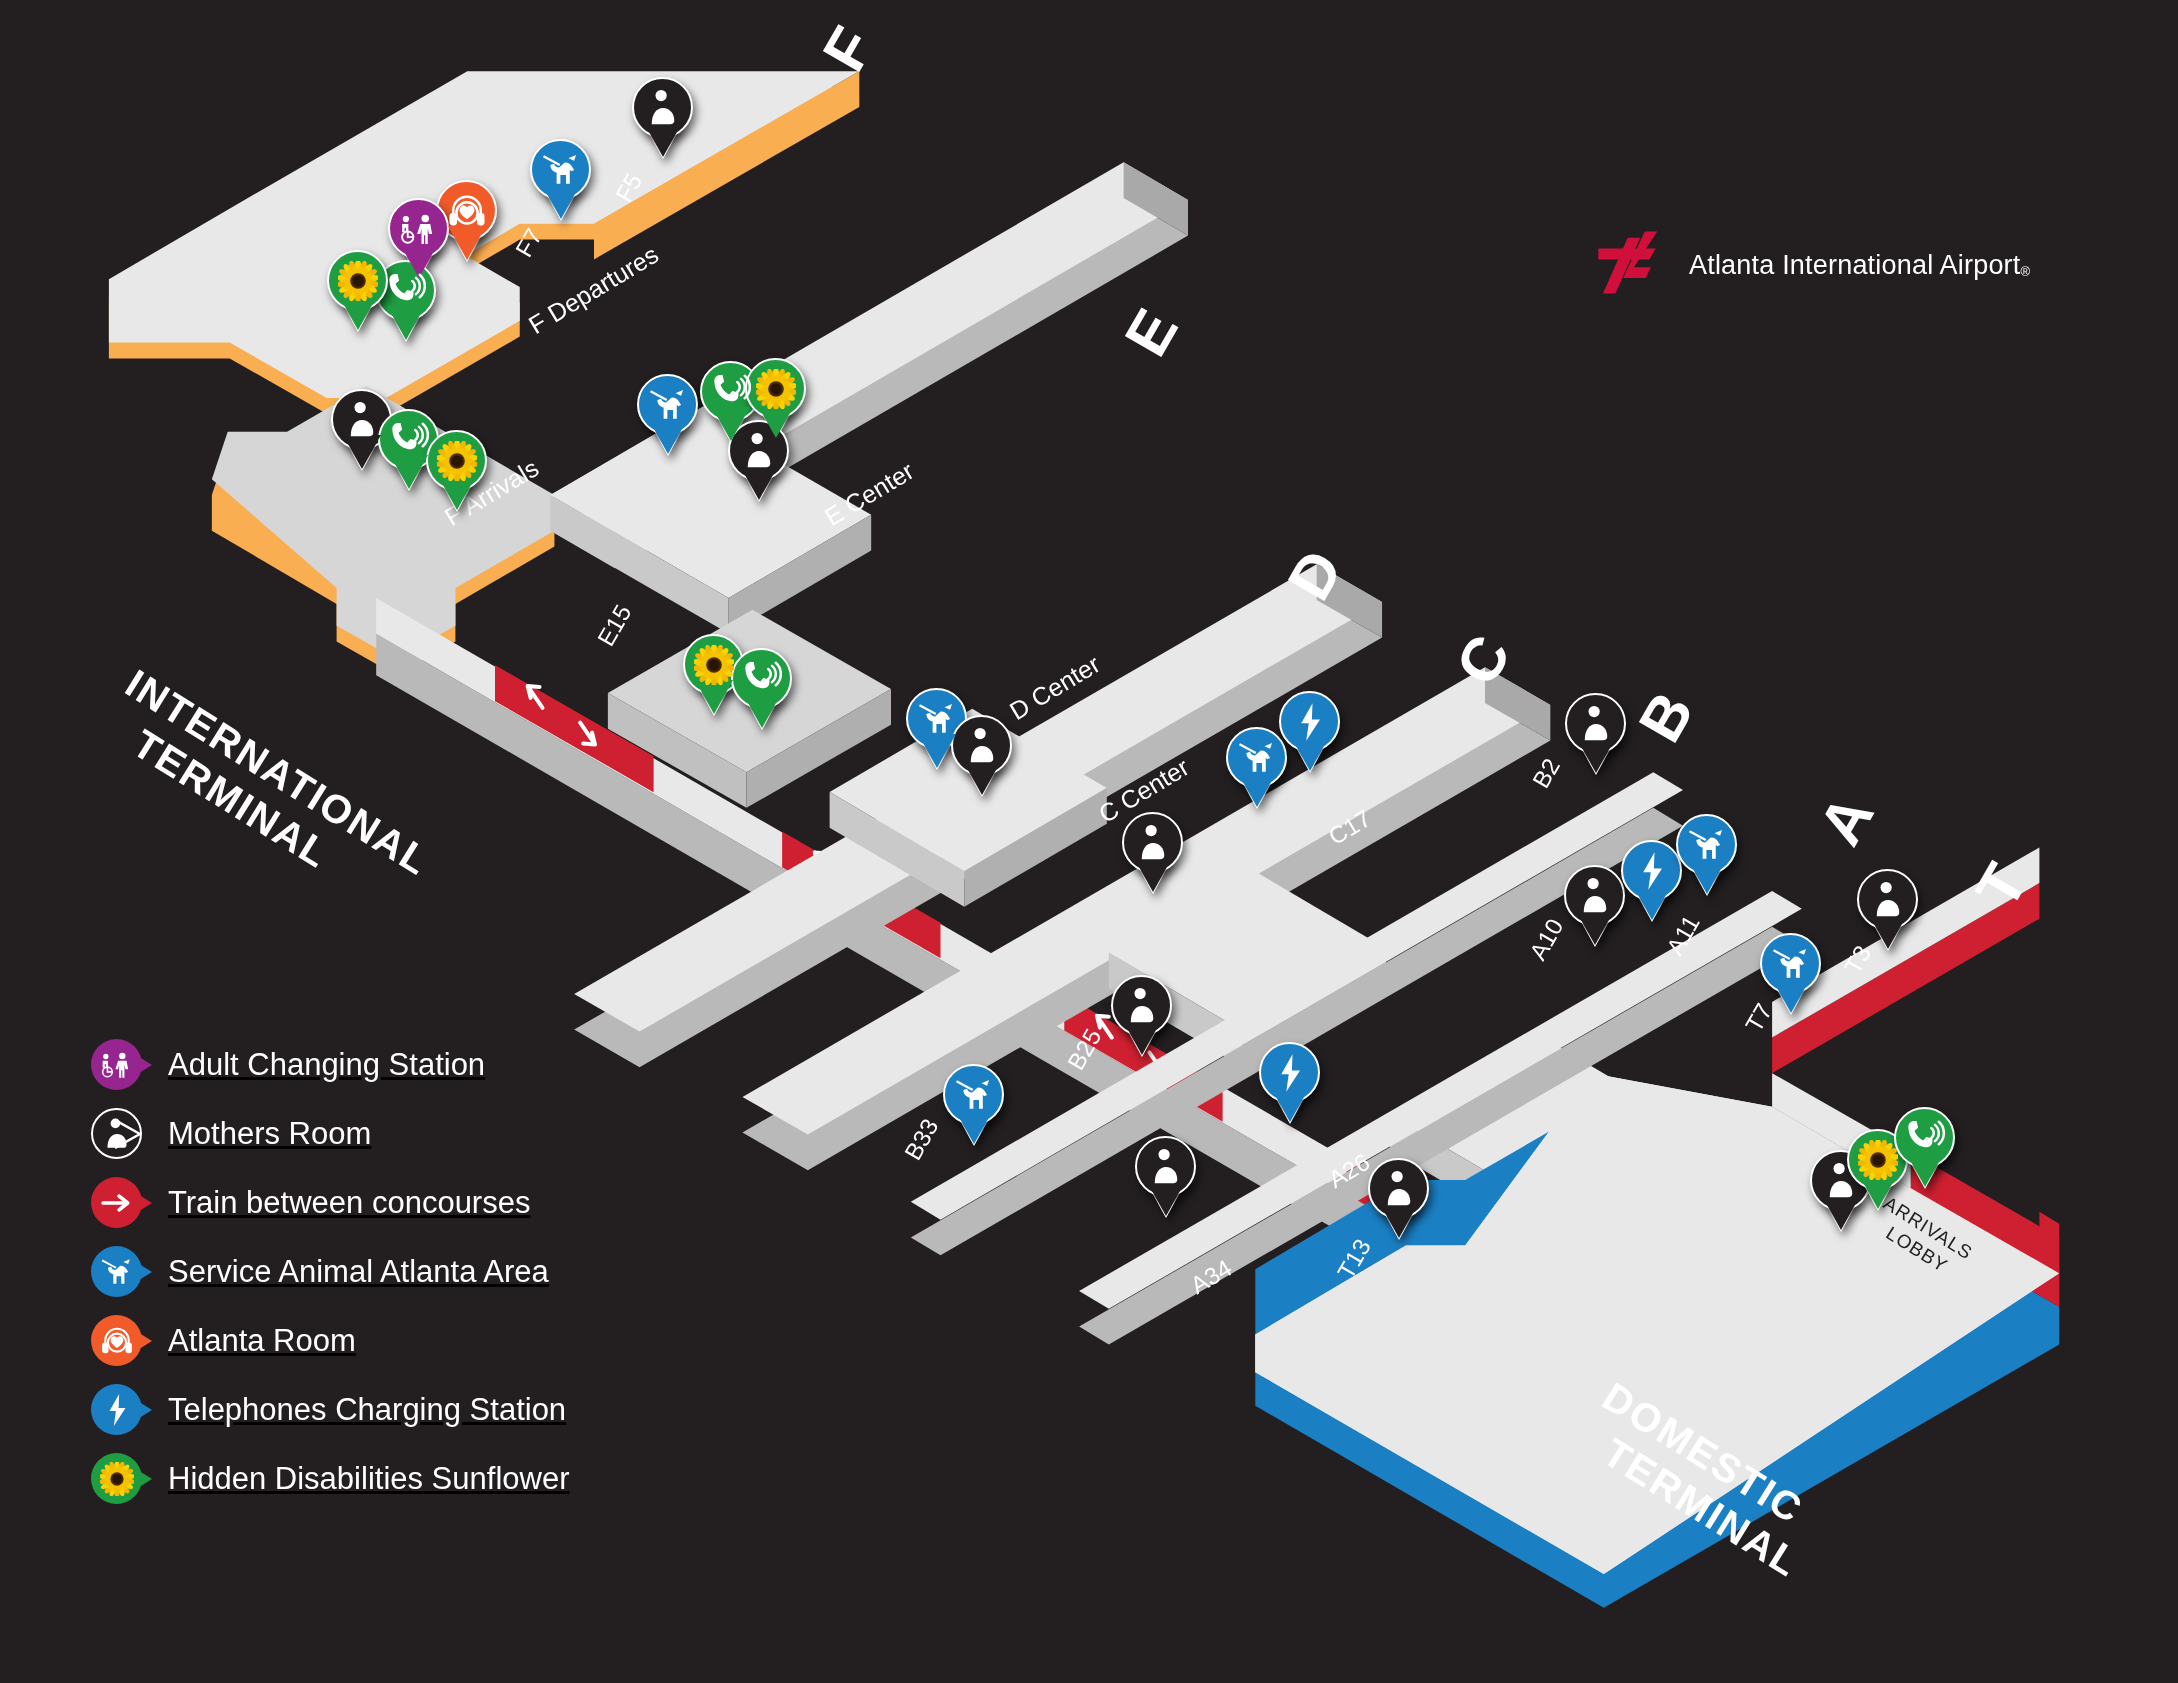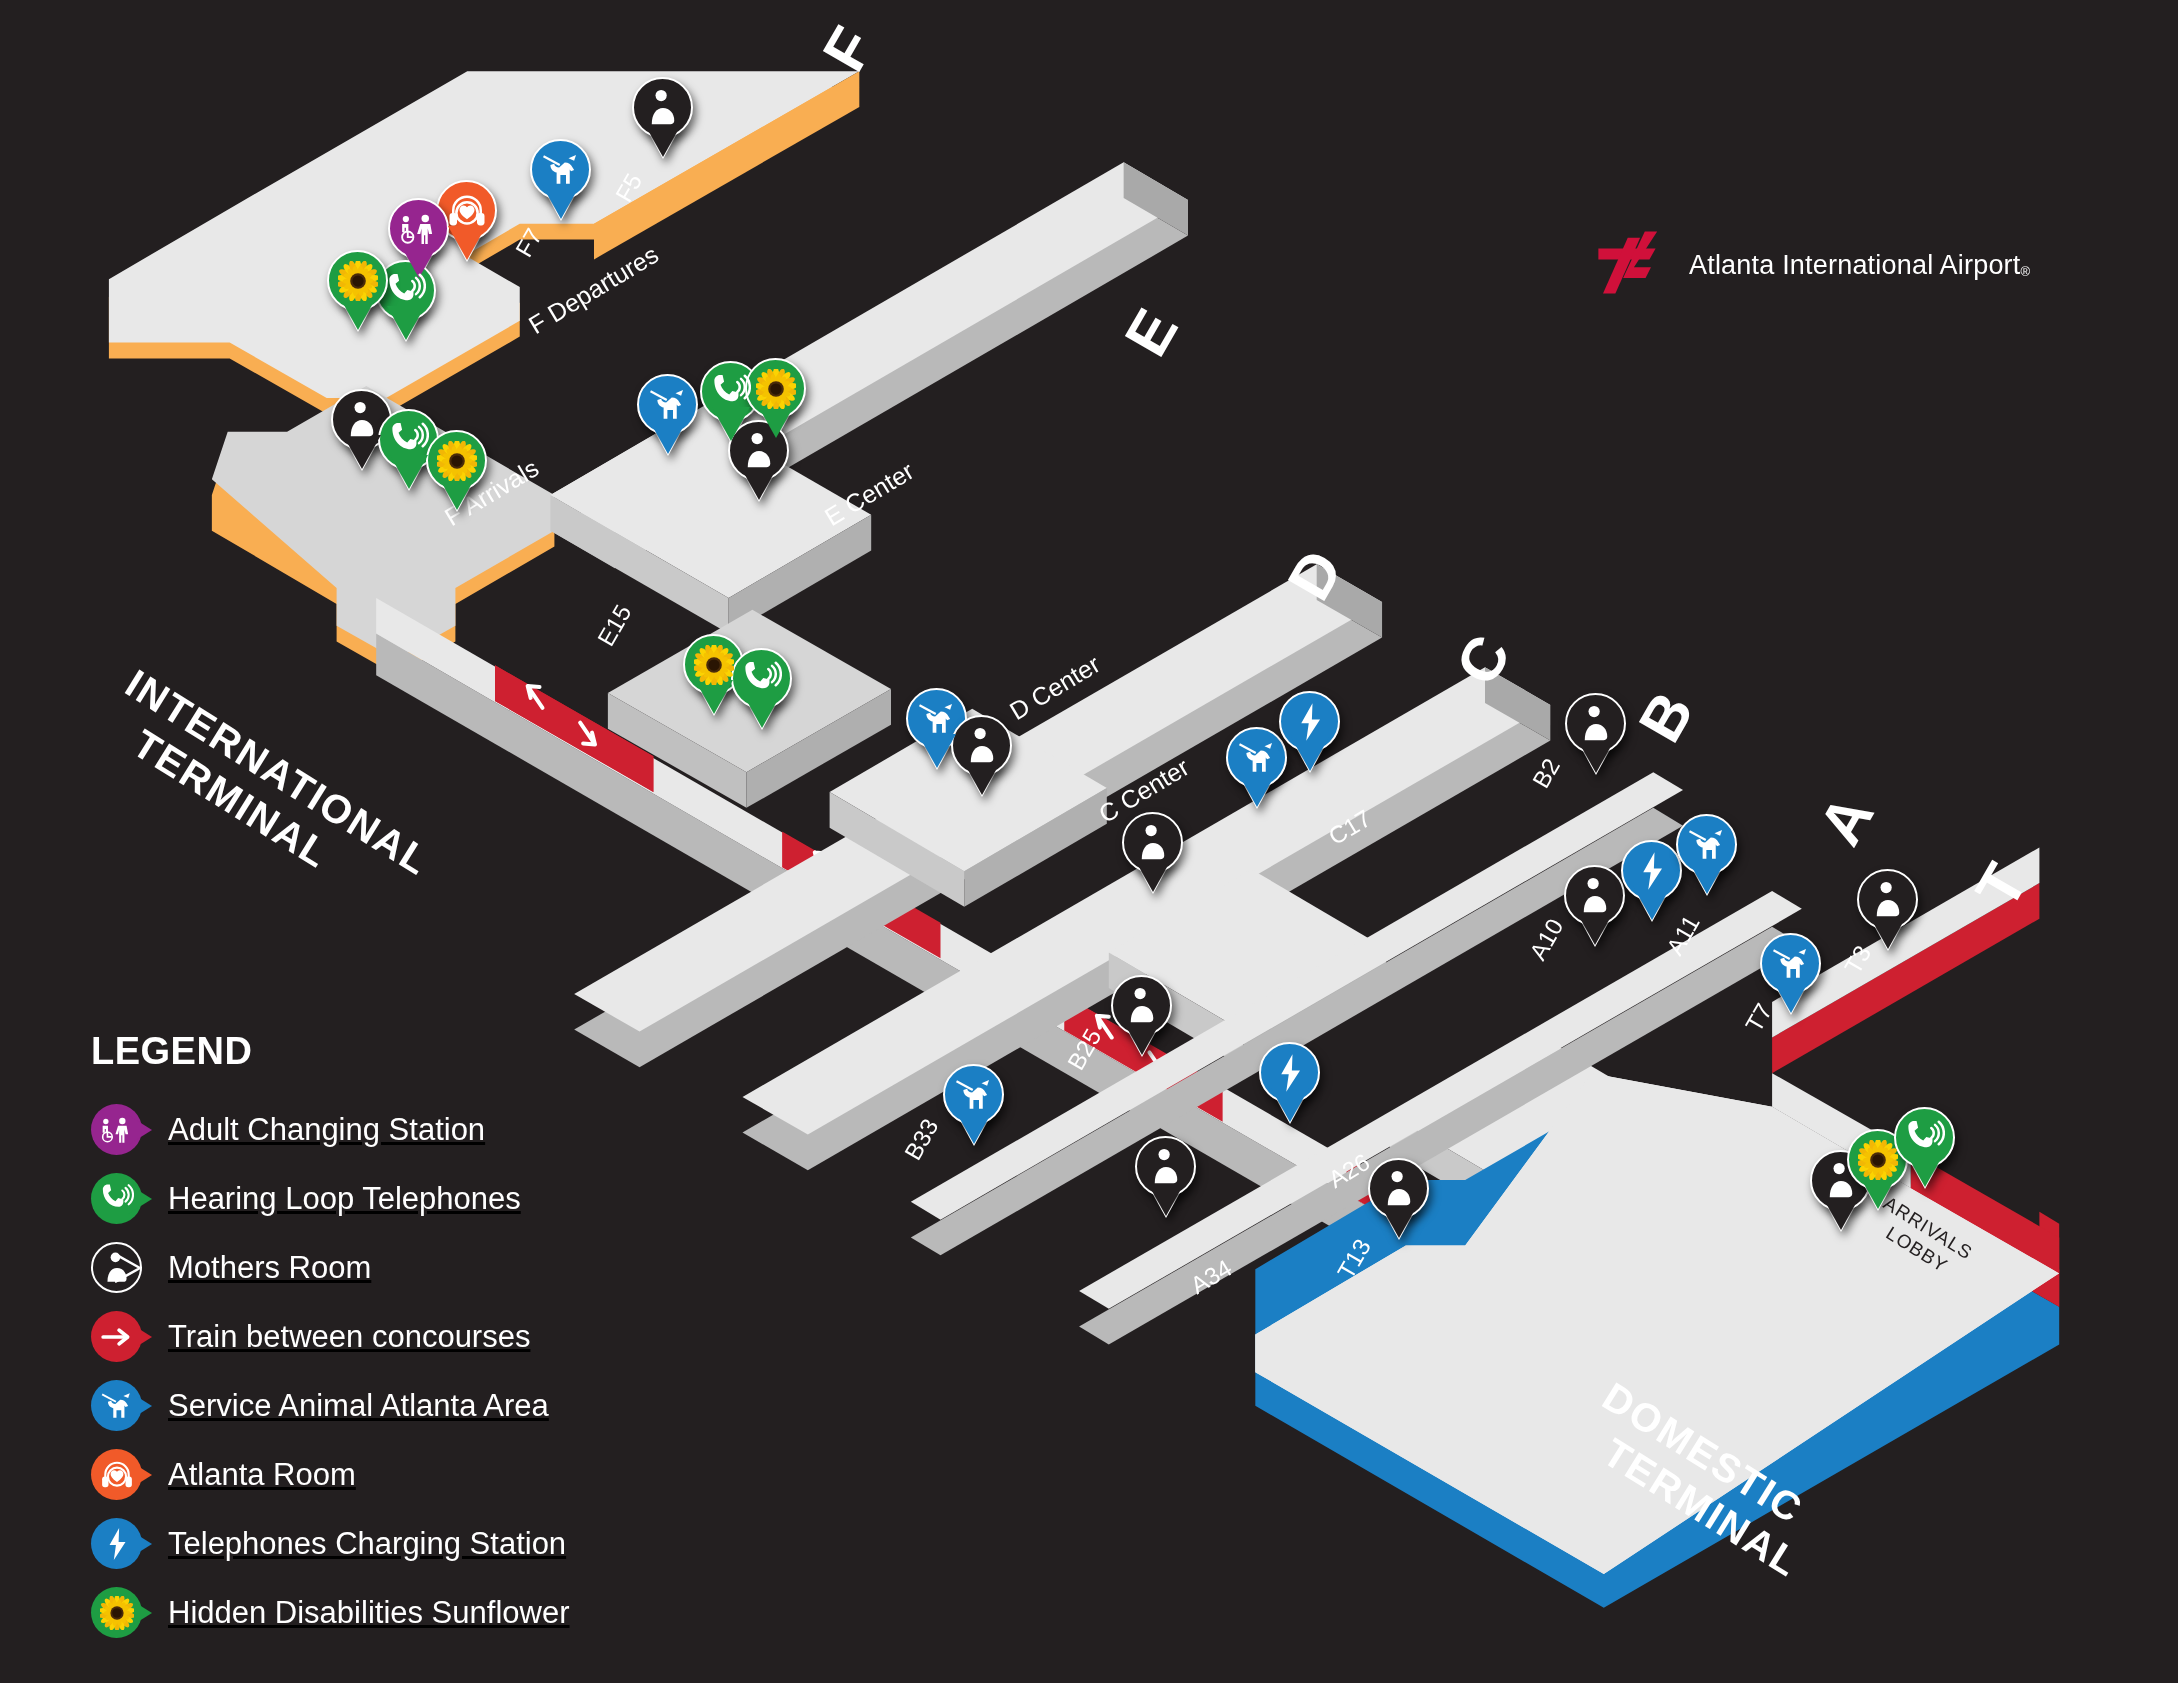--- a/index.html
+++ b/index.html
@@ -882,55 +882,37 @@
       </g>
     </svg>
     <div class="logo-text">
       <div class="logo-l2">
         <span>Atlanta International Airport</span><sup>®</sup>
       </div>
     </div>
   </div>
 
   <div class="legend">
-    <div class="legend-title">LEGEND</div>
     <div id="legend-rows">
         <div class="legend-row">
           <div class="lpin">
             <div class="body" style="background:#96258F;"></div>
             <div class="tip" style="border-left:24px solid #96258F;"></div>
             <div class="ic">
               <svg viewBox="0 0 64 48" fill="#fff" aria-hidden="true">
         <circle cx="11" cy="8" r="5"></circle>
         <path d="M5,16 h10 v13 h-4 v-7 h-2 v7 h-4 z"></path>
         <circle cx="14" cy="37" r="9" fill="none" stroke="#fff" stroke-width="3"></circle>
         <path d="M14,28 v9 h8" stroke="#fff" stroke-width="3" fill="none"></path>
         <circle cx="42" cy="7" r="6"></circle>
         <path d="M34,16 h16 l3,16 h-5 l-2,-9 v25 h-4 v-14 h-2 v14 h-4 v-25 l-2,9 h-5 z"></path>
       </svg>
             </div>
           </div>
           <div class="legend-label">Adult Changing Station</div>
-        </div>
-        <div class="legend-row">
-          <div class="lpin">
-            <div class="body" style="background:#1E9D43;"></div>
-            <div class="tip" style="border-left:24px solid #1E9D43;"></div>
-            <div class="ic">
-              <svg viewBox="0 0 64 64" fill="#fff" aria-hidden="true">
-        <path d="M20,6 c-6,0 -11,5 -11,11 0,22 16,40 36,40 6,0 11,-5 11,-11 l0,-6 -12,-3 -6,7 c-8,-4 -14,-11 -17,-19 l7,-6 -3,-13 z" transform="translate(-2,0) scale(0.82)"></path>
-        <g fill="none" stroke="#fff" stroke-width="4" stroke-linecap="round">
-          <path d="M42,16 a10,10 0 0 1 0,16"></path>
-          <path d="M48,11 a17,17 0 0 1 0,26"></path>
-          <path d="M54,6 a24,24 0 0 1 0,36"></path>
-        </g>
-      </svg>
-            </div>
-          </div>
-          <div class="legend-label">Hearing Loop Telephones</div>
         </div>
         <div class="legend-row">
           <div class="lpin">
             <div class="body" style="background:#231f20;border:2.5px solid #ffffff;"></div>
             <div class="tip" style="border-left:24px solid transparent;"></div>
             <svg style="position:absolute;left:24px;top:11px;width:26px;height:30px;" viewBox="0 0 26 30">
               <path d="M0,1 L25,15 L0,29" fill="none" stroke="#fff" stroke-width="2.5"></path>
             </svg>
             <div class="ic">
               <svg viewBox="0 0 64 64" fill="#fff" aria-hidden="true">

